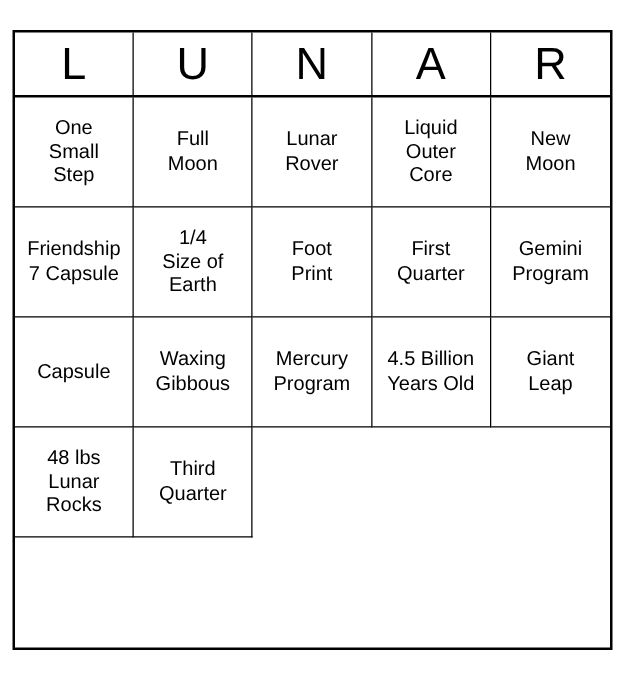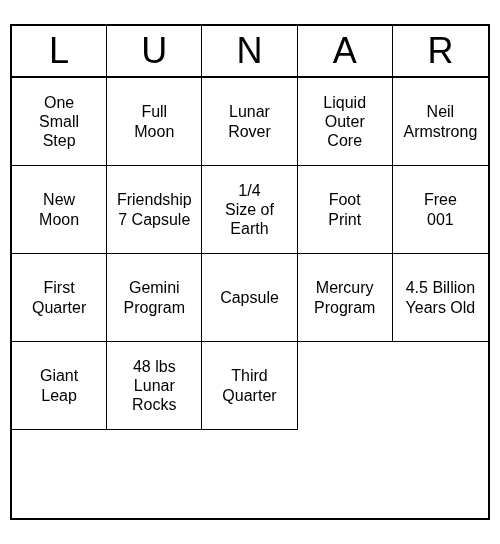--- a/index.html
+++ b/index.html
@@ -69,45 +69,42 @@
       <div class="cell">
         <span class="cell-text xl">Full<br>Moon</span>
       </div>
       <div class="cell">
         <span class="cell-text lg">Lunar<br>Rover</span>
       </div>
       <div class="cell">
         <span class="cell-text sm">Liquid<br>Outer<br>Core</span>
       </div>
       <div class="cell">
-        <span class="cell-text sm">Neil<br>Armstrong</span>
-      </div>
-      <div class="cell">
         <span class="cell-text xl">New<br>Moon</span>
       </div>
       <div class="cell">
         <span class="cell-text sm">Friendship<br>7 Capsule</span>
       </div>
       <div class="cell">
         <span class="cell-text sm">1/4<br>Size of<br>Earth</span>
       </div>
       <div class="cell">
         <span class="cell-text xl">Foot<br>Print</span>
       </div>
       <div class="cell">
-        <span class="cell-text xl">Free<br>001</span>
-      </div>
-      <div class="cell">
         <span class="cell-text md">First<br>Quarter</span>
       </div>
       <div class="cell">
         <span class="cell-text md">Gemini<br>Program</span>
       </div>
       <div class="cell">
         <span class="cell-text md">Capsule</span>
+      </div>
+      <div class="cell">
+        <span class="cell-text sm">Waxing<br>Gibbous</span>
       </div>
       <div class="cell">
         <span class="cell-text sm">Mercury<br>Program</span>
       </div>
       <div class="cell">
         <span class="cell-text xs">4.5 Billion<br>Years Old</span>
       </div>
       <div class="cell">
         <span class="cell-text xl">Giant<br>Leap</span>
       </div>

